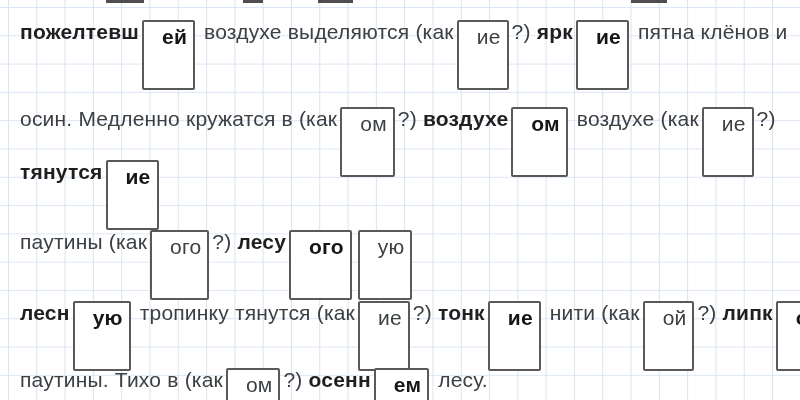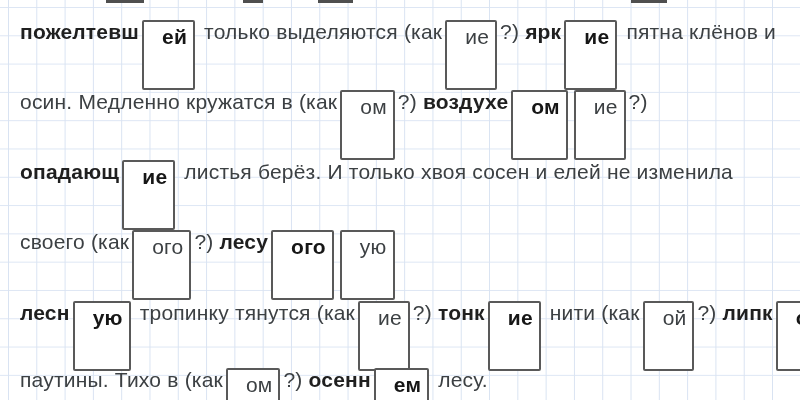--- a/index.html
+++ b/index.html
@@ -47,20 +47,20 @@
 <body>
 
 <div class="page">
   <div id="cutoff-top">
       <div class="cut-box-bottom" style="left: 106px; width: 38px;"></div>
       <div class="cut-box-bottom" style="left: 243px; width: 20px;"></div>
       <div class="cut-box-bottom" style="left: 318px; width: 35px;"></div>
       <div class="cut-box-bottom" style="left: 631px; width: 36px;"></div>
     </div>
   <div id="text-area">
-      <div class="line" style="top: 20px;"><span class="seg bold">пожелтевш</span><span class="ending-box bold">ей</span><span class="seg"> только выделяются (как</span><span class="ending-box">ие</span><span class="seg">?) </span><span class="seg bold">ярк</span><span class="ending-box bold">ие</span><span class="seg"> пятна клёнов и</span></div>
-      <div class="line" style="top: 90px;"><span class="seg">осин. Медленно кружатся в (как</span><span class="ending-box">ом</span><span class="seg">?) </span><span class="seg bold">воздухе</span><span class="ending-box bold">ом</span><span class="ending-box">ие</span><span class="seg">?)</span></div>
-      <div class="line" style="top: 160px;"><span class="seg bold">опадающ</span><span class="ending-box bold">ие</span><span class="seg"> листья берёз. И только хвоя сосен и елей не изменила</span></div>
-      <div class="line" style="top: 230px;"><span class="seg">своего (как</span><span class="ending-box">ого</span><span class="seg">?) </span><span class="seg bold">лесу</span><span class="ending-box bold">ого</span><span class="ending-box">ую</span></div>
+      <div class="line" style="top: 20px;"><span class="seg bold">пожелтевш</span><span class="ending-box bold">ей</span><span class="seg"> воздухе выделяются (как</span><span class="ending-box">ие</span><span class="seg">?) </span><span class="seg bold">ярк</span><span class="ending-box bold">ие</span><span class="seg"> пятна клёнов и</span></div>
+      <div class="line" style="top: 107px;"><span class="seg">осин. Медленно кружатся в (как</span><span class="ending-box">ом</span><span class="seg">?) </span><span class="seg bold">воздухе</span><span class="ending-box bold">ом</span><span class="seg"> воздухе (как</span><span class="ending-box">ие</span><span class="seg">?)</span></div>
+      <div class="line" style="top: 160px;"><span class="seg bold">тянутся</span><span class="ending-box bold">ие</span></div>
+      <div class="line" style="top: 230px;"><span class="seg">паутины (как</span><span class="ending-box">ого</span><span class="seg">?) </span><span class="seg bold">лесу</span><span class="ending-box bold">ого</span><span class="ending-box">ую</span></div>
       <div class="line" style="top: 301px;"><span class="seg bold">лесн</span><span class="ending-box bold">ую</span><span class="seg"> тропинку тянутся (как</span><span class="ending-box">ие</span><span class="seg">?) </span><span class="seg bold">тонк</span><span class="ending-box bold">ие</span><span class="seg"> нити (как</span><span class="ending-box">ой</span><span class="seg">?) </span><span class="seg bold">липк</span><span class="ending-box bold">ой</span></div>
       <div class="line" style="top: 368px;"><span class="seg">паутины. Тихо в (как</span><span class="ending-box">ом</span><span class="seg">?) </span><span class="seg bold">осенн</span><span class="ending-box bold">ем</span><span class="seg"> лесу.</span></div>
     </div>
 </div>
 
 </body></html>

